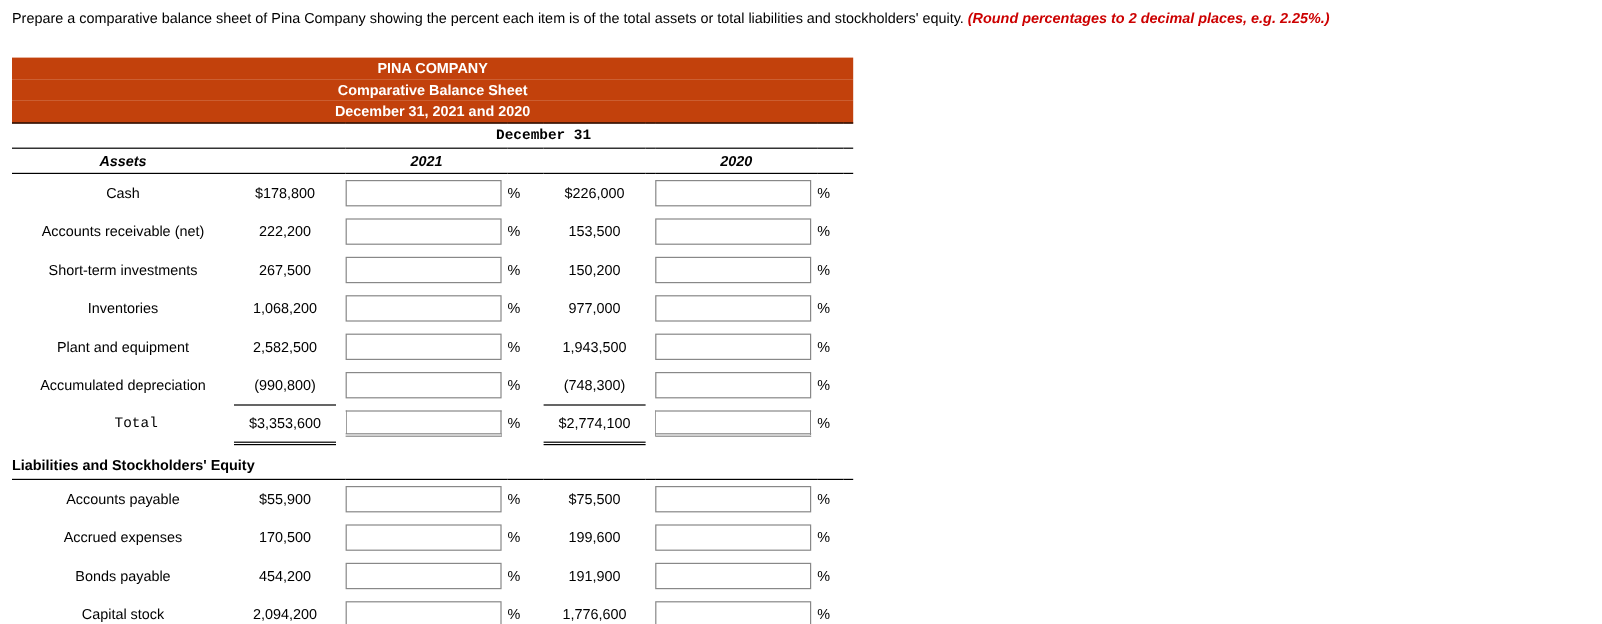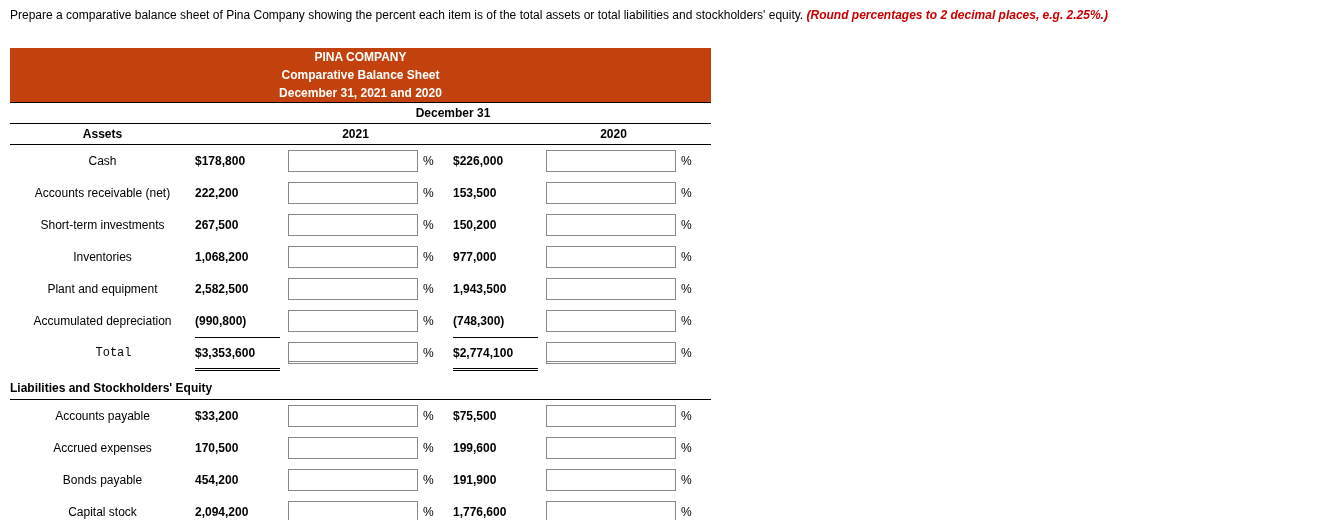--- a/index.html
+++ b/index.html
@@ -32,32 +32,34 @@
       text-align: center;
       font-size: 12px;
       padding: 2px 6px;
     }
     .sub-date td {
       text-align: center;
       font-weight: bold;
       padding: 3px 0;
       border-top: 1px solid #000;
       border-bottom: 1px solid #000;
+      font-family: Liberation Mono, monospace;
     }
     .col-label { width: 185px; padding-left: 4px; padding-right: 6px; text-align: center; }
-    .col-amount { width: 85px; text-align: left; padding-right: 6px; font-weight: bold; }
+    .col-amount { width: 85px; text-align: center; padding-right: 6px; }
     .col-gap { width: 8px; }
     .col-input { width: 135px; }
     .col-pct { width: 22px; text-align: left; padding-left: 2px; }
     .year-header td {
       font-weight: bold;
       text-align: center;
       padding: 3px 0;
       border-top: 1px solid #000;
       border-bottom: 1px solid #000;
+      font-style: italic;
     }
     .section-header-liab td {
       font-weight: bold;
       padding-top: 10px;
       padding-bottom: 4px;
       border-bottom: 1px solid #000;
     }
     .data-row td {
       padding-top: 5px;
       padding-bottom: 5px;
@@ -220,21 +222,21 @@
     <td class="col-gap"></td>
   </tr>
 
   <tr class="section-header-liab">
     <td colspan="2">Liabilities and Stockholders' Equity</td>
     <td colspan="9"></td>
   </tr>
 
   <tr class="data-row">
     <td class="col-label">Accounts payable</td>
-    <td class="col-amount">$33,200</td>
+    <td class="col-amount">$55,900</td>
     <td class="col-gap"></td>
     <td class="col-input"><input class="input-box" type="text" style=""></td>
     <td class="col-pct">%</td>
     <td class="col-gap"></td>
     <td class="col-amount">$75,500</td>
     <td class="col-gap"></td>
     <td class="col-input"><input class="input-box" type="text" style=""></td>
     <td class="col-pct">%</td>
     <td class="col-gap"></td>
   </tr>

